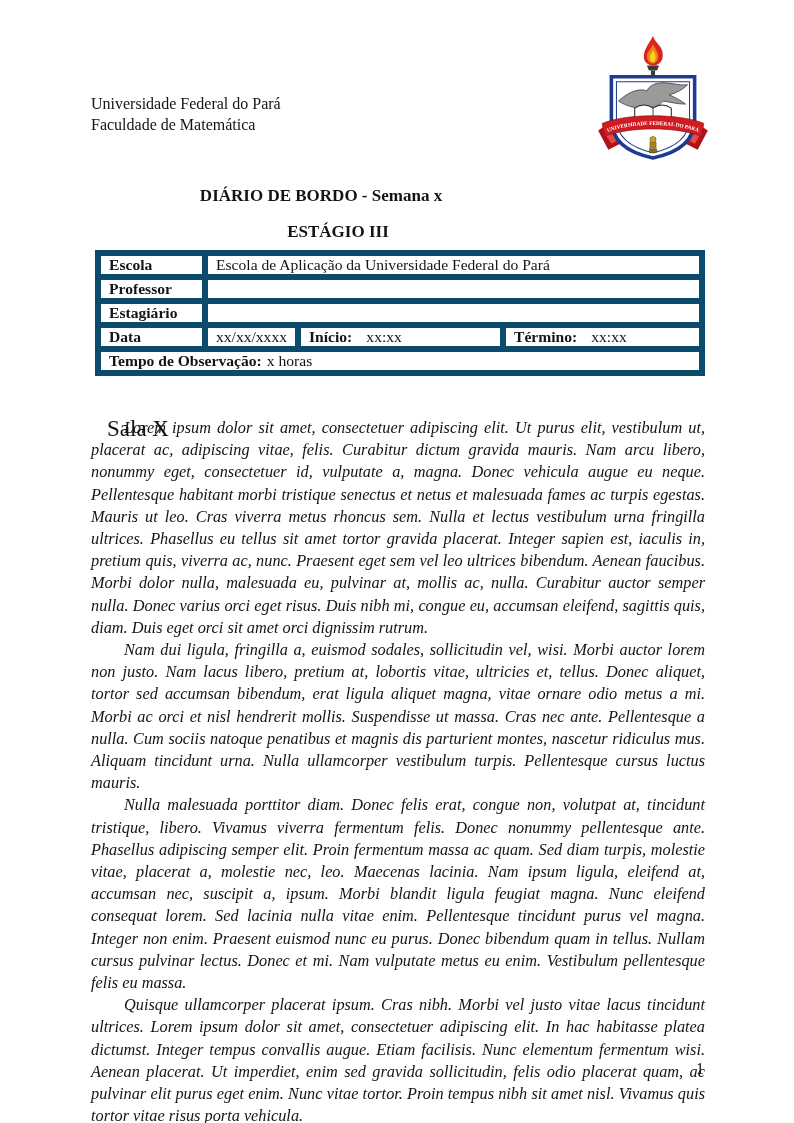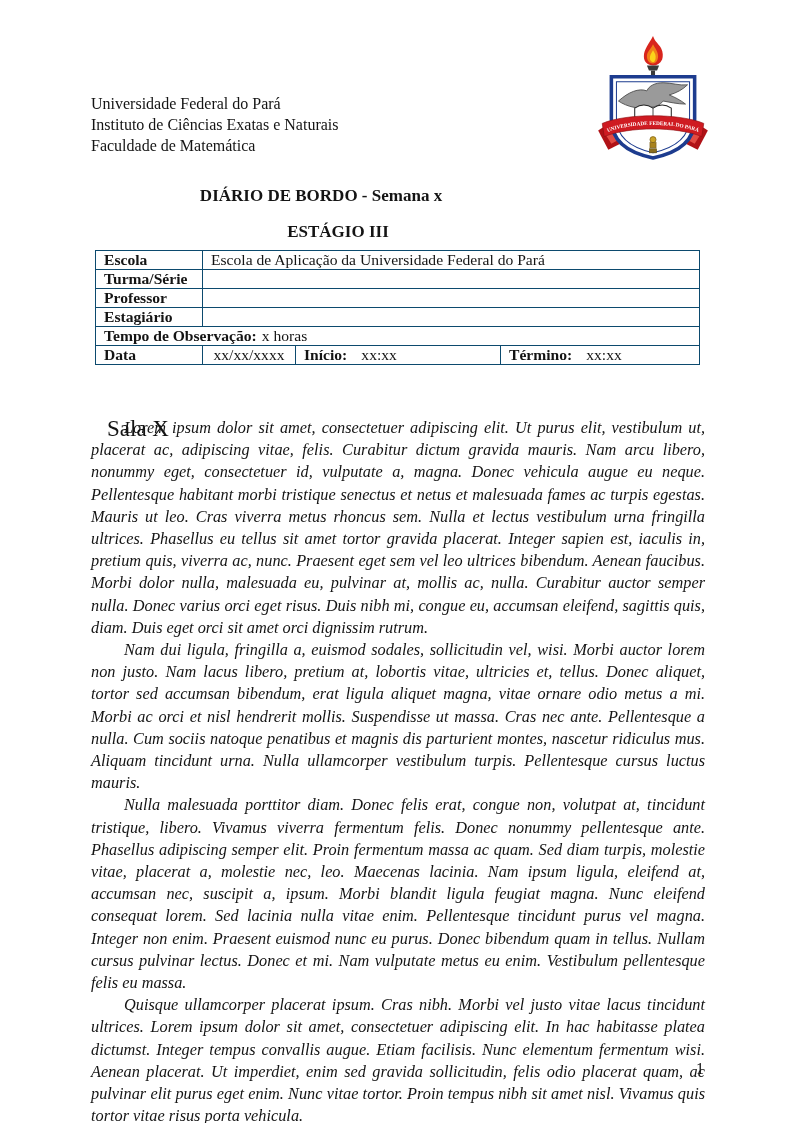--- a/index.html
+++ b/index.html
@@ -20,21 +20,21 @@
   .title-sub{
     position:absolute;left:0;top:222px;width:676px;text-align:center;
     font-weight:bold;font-size:17px;
   }
   table.info{
     position:absolute;left:95px;top:250px;width:604px;
     border-collapse:collapse;table-layout:fixed;
     font-size:15.6px;
   }
   table.info td{
-    border:1px solid #0c4a6e;height:18px;line-height:18px;
+    border:6px solid #0c4a6e;height:18px;line-height:18px;
     padding:0 8px;overflow:hidden;white-space:nowrap;
   }
   table.info td.label{font-weight:bold;}
   table.info td.center{text-align:center;padding:0 2px;}
   .b{font-weight:bold;}
   .timeval{margin-left:14px;}
   .obsval{margin-left:5px;}
   .section-heading{
     position:absolute;left:91px;top:400px;
     font-size:23px;font-weight:normal;margin:16px;
@@ -47,21 +47,20 @@
   .page-number{
     position:absolute;left:670px;top:1060px;width:34px;text-align:right;
     font-size:16px;
   }
 </style>
 </head>
 <body>
 
 <div class="inst-block">
   <div>Universidade Federal do Pará</div>
-  <div>Instituto de Ciências Exatas e Naturais</div>
   <div>Faculdade de Matemática</div>
 </div>
 
 <div class="logo">
   <svg viewBox="0 0 112 128" width="114" height="130">
 
     <g>
       <path d="M16,86 L2,95 L12,114 L34,103 Z" fill="#b01217"></path>
       <path d="M96,86 L110,95 L100,114 L78,103 Z" fill="#b01217"></path>
       <path d="M20,90 L8,97 L15,108 L30,100 Z" fill="#e34b44"></path>
@@ -113,39 +112,35 @@
       <col style="width:93px">
       <col style="width:205px">
       <col style="width:199px">
     </colgroup>
   <tbody>
       <tr>
     <td class="label">Escola</td>
     <td colspan="3">Escola de Aplicação da Universidade Federal do Pará</td>
   </tr>
   <tr>
-    <td class="label">Turma/Série</td>
-    <td colspan="3"></td>
-  </tr>
-  <tr>
     <td class="label">Professor</td>
     <td colspan="3"></td>
   </tr>
   <tr>
     <td class="label">Estagiário</td>
     <td colspan="3"></td>
   </tr>
   <tr>
-    <td colspan="4"><span class="b">Tempo de Observação:</span><span class="obsval">x horas</span></td>
-  </tr>
-  <tr>
     <td class="label">Data</td>
     <td class="center">xx/xx/xxxx</td>
     <td><span class="b">Início:</span><span class="timeval">xx:xx</span></td>
     <td><span class="b">Término:</span><span class="timeval">xx:xx</span></td>
+  </tr>
+  <tr>
+    <td colspan="4"><span class="b">Tempo de Observação:</span><span class="obsval">x horas</span></td>
   </tr>
 </tbody>
   </table>
 
 <h1 class="section-heading">Sala X</h1>
 
 <div class="body-text">
   <p>Lorem ipsum dolor sit amet, consectetuer adipiscing elit. Ut purus elit, vestibulum ut, placerat ac, adipiscing vitae, felis. Curabitur dictum gravida mauris. Nam arcu libero, nonummy eget, consectetuer id, vulputate a, magna. Donec vehicula augue eu neque. Pellentesque habitant morbi tristique senectus et netus et malesuada fames ac turpis egestas. Mauris ut leo. Cras viverra metus rhoncus sem. Nulla et lectus vestibulum urna fringilla ultrices. Phasellus eu tellus sit amet tortor gravida placerat. Integer sapien est, iaculis in, pretium quis, viverra ac, nunc. Praesent eget sem vel leo ultrices bibendum. Aenean faucibus. Morbi dolor nulla, malesuada eu, pulvinar at, mollis ac, nulla. Curabitur auctor semper nulla. Donec varius orci eget risus. Duis nibh mi, congue eu, accumsan eleifend, sagittis quis, diam. Duis eget orci sit amet orci dignissim rutrum.</p>
   <p>Nam dui ligula, fringilla a, euismod sodales, sollicitudin vel, wisi. Morbi auctor lorem non justo. Nam lacus libero, pretium at, lobortis vitae, ultricies et, tellus. Donec aliquet, tortor sed accumsan bibendum, erat ligula aliquet magna, vitae ornare odio metus a mi. Morbi ac orci et nisl hendrerit mollis. Suspendisse ut massa. Cras nec ante. Pellentesque a nulla. Cum sociis natoque penatibus et magnis dis parturient montes, nascetur ridiculus mus. Aliquam tincidunt urna. Nulla ullamcorper vestibulum turpis. Pellentesque cursus luctus mauris.</p>
   <p>Nulla malesuada porttitor diam. Donec felis erat, congue non, volutpat at, tincidunt tristique, libero. Vivamus viverra fermentum felis. Donec nonummy pellentesque ante. Phasellus adipiscing semper elit. Proin fermentum massa ac quam. Sed diam turpis, molestie vitae, placerat a, molestie nec, leo. Maecenas lacinia. Nam ipsum ligula, eleifend at, accumsan nec, suscipit a, ipsum. Morbi blandit ligula feugiat magna. Nunc eleifend consequat lorem. Sed lacinia nulla vitae enim. Pellentesque tincidunt purus vel magna. Integer non enim. Praesent euismod nunc eu purus. Donec bibendum quam in tellus. Nullam cursus pulvinar lectus. Donec et mi. Nam vulputate metus eu enim. Vestibulum pellentesque felis eu massa.</p>

